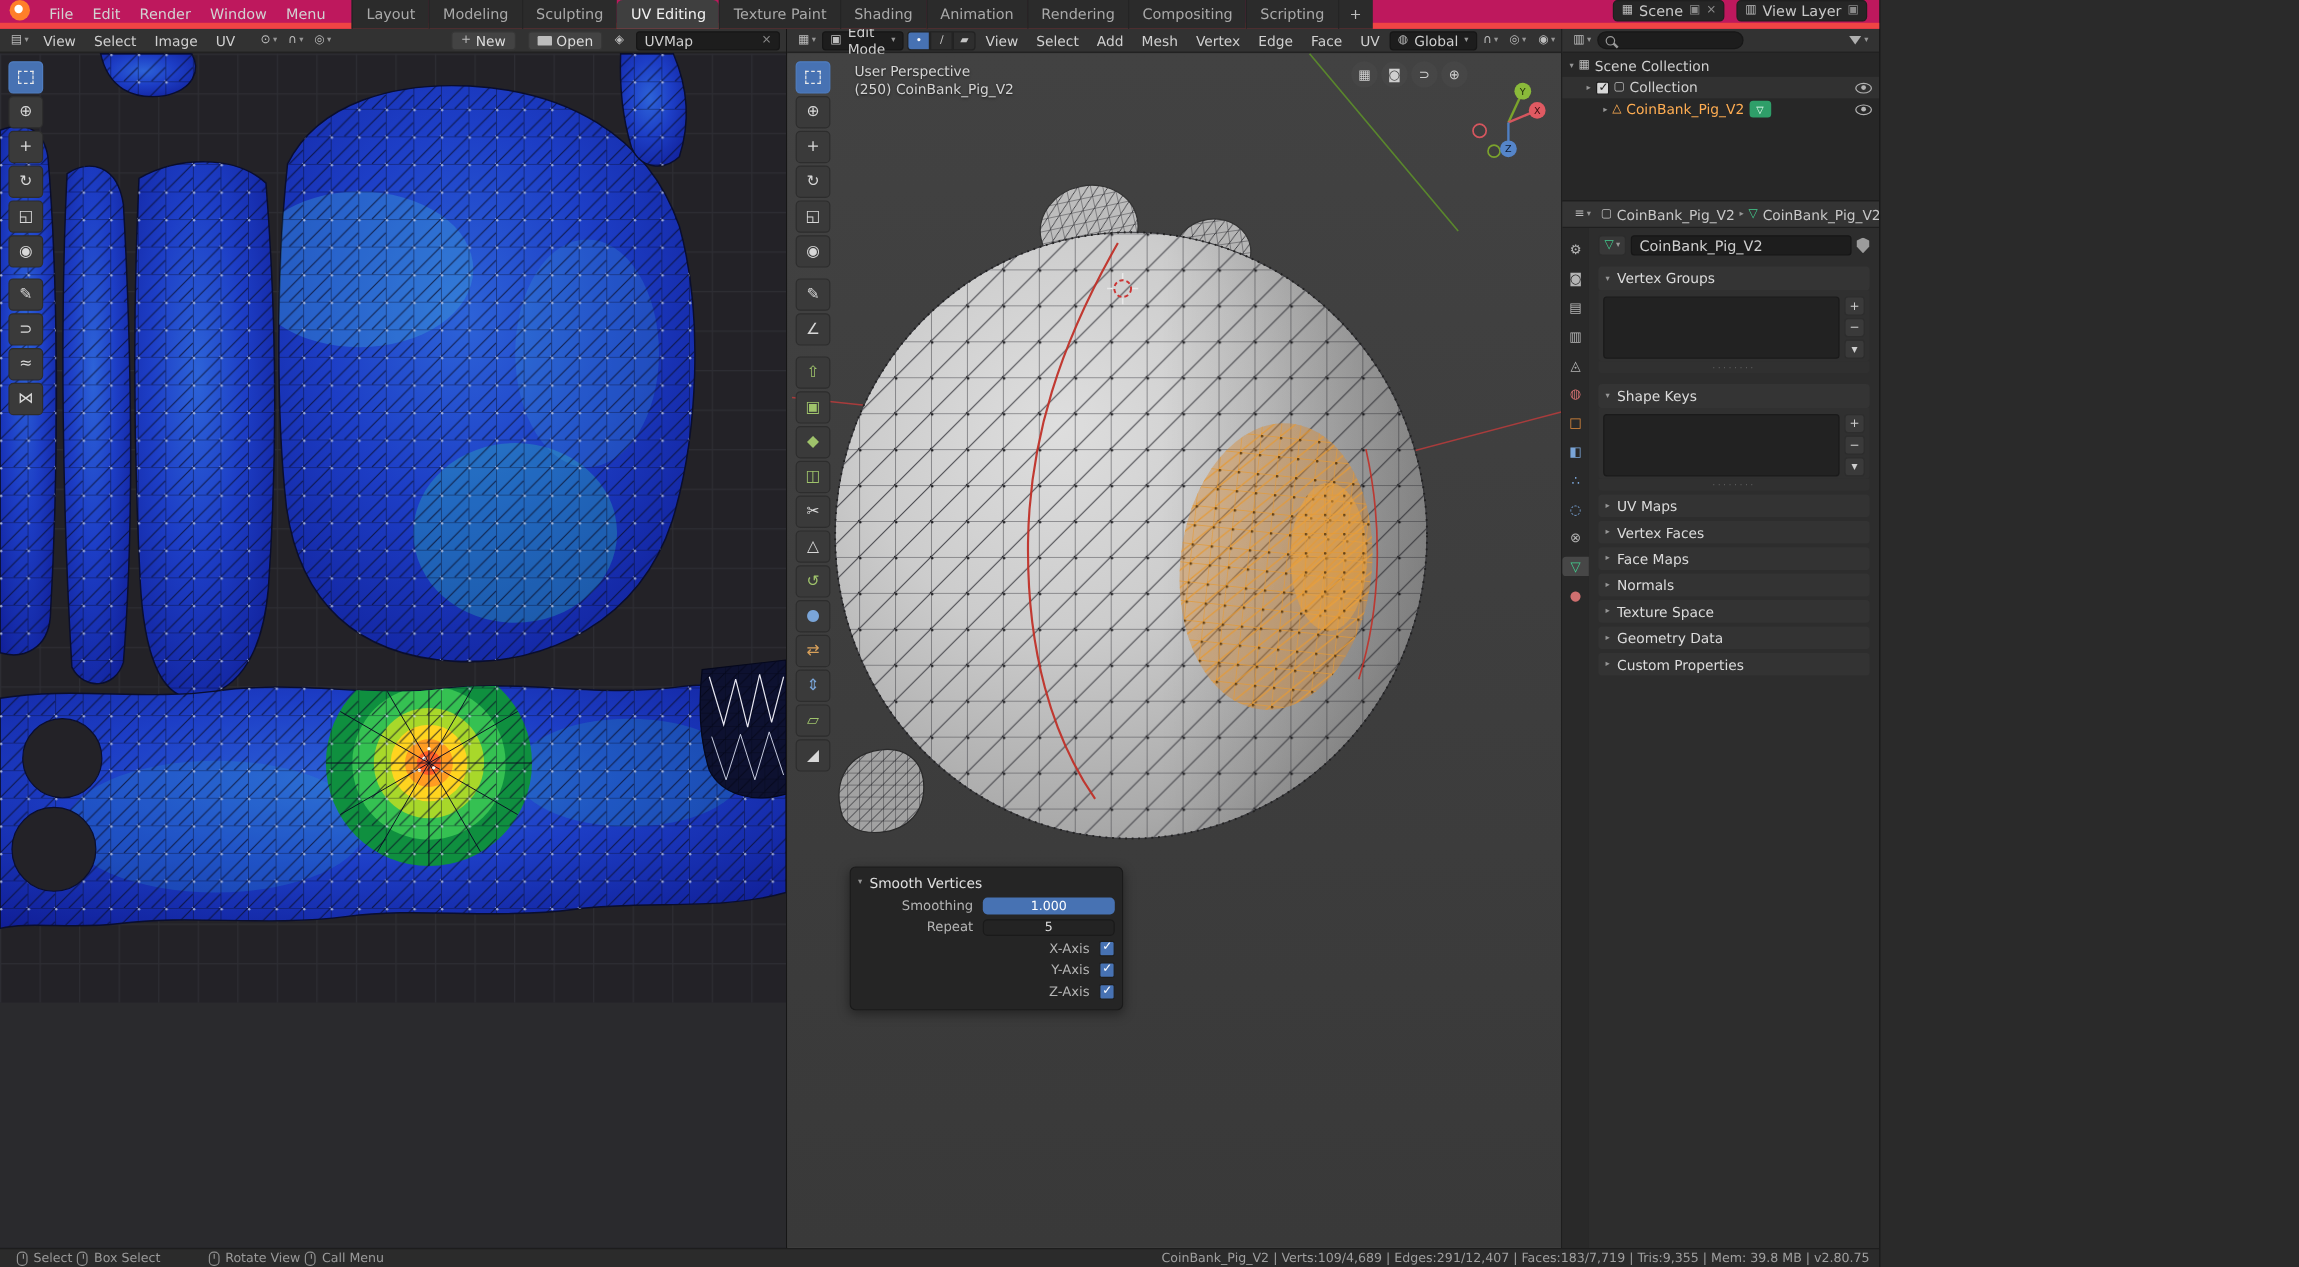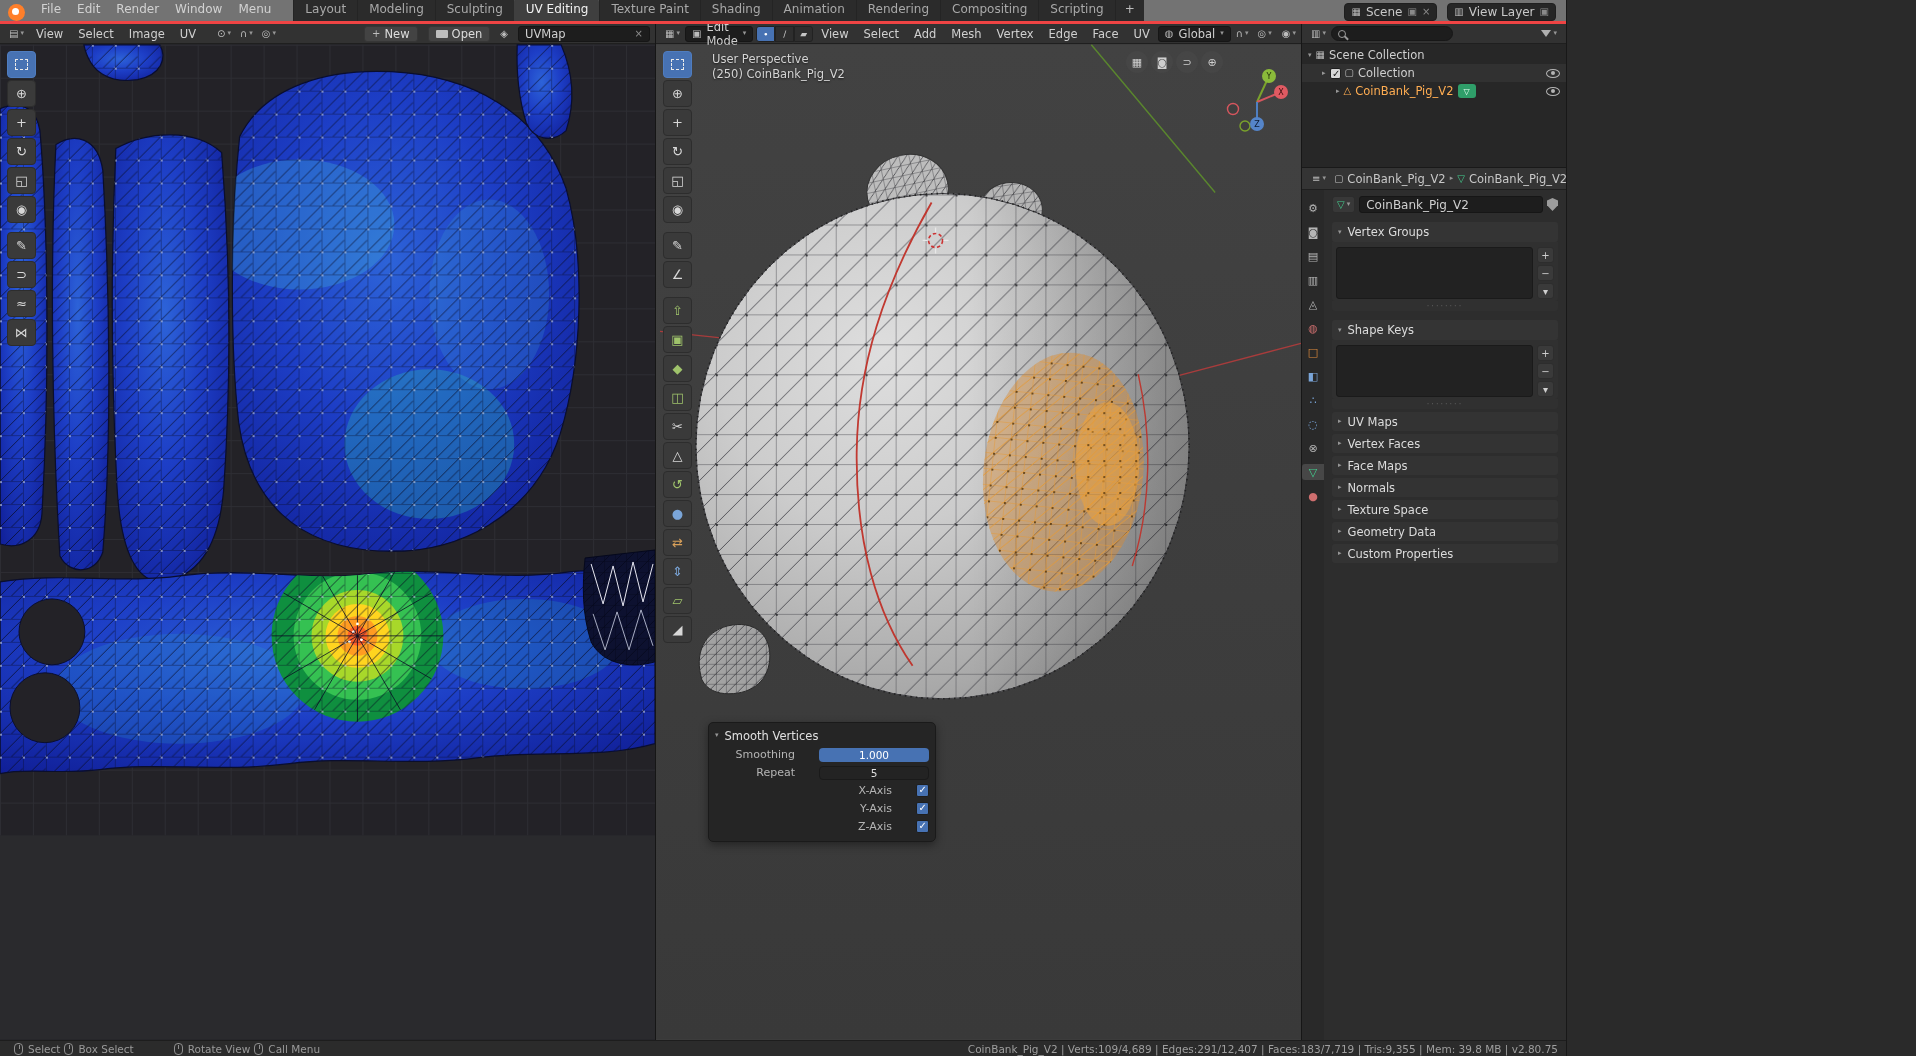--- a/index.html
+++ b/index.html
@@ -1,22 +1,22 @@
 <!DOCTYPE html>
 <html><head>
 <meta charset="utf-8">
 <style>
   *{margin:0;padding:0;box-sizing:border-box;user-select:none}
   html,body{width:1916px;height:1056px;overflow:hidden;background:#2b2b2b;
     font-family:"DejaVu Sans","Liberation Sans",sans-serif;font-size:12px;color:#c8c8c8}
   .app{position:absolute;left:0;top:0;width:1916px;height:1056px;background:#1d1d1d}
 
   
-  .topbar{position:absolute;left:0;top:0;width:1566px;height:24px;background:#737373;
-    border-bottom:3px solid #ef4444;display:flex;align-items:flex-end;z-index:20}
+  .topbar{position:absolute;left:0;top:0;width:1566px;height:24px;background:#be185d;
+    border-bottom:5px solid #ef4444;display:flex;align-items:flex-start;z-index:20}
   .blender-logo{width:17px;height:17px;border-radius:50%;background:#ff7f2a;margin:0 8px 0 8px;position:relative}
   .blender-logo::after{content:"";position:absolute;left:4px;top:4px;width:7px;height:7px;border-radius:50%;background:#fff}
   .menu{padding:0 8px;height:24px;display:flex;align-items:center;color:#d2d2d2}
   .tabs{display:flex;height:24px;margin-left:14px;align-items:flex-end}
   .tab{padding:0 11px;height:24px;line-height:24px;color:#a9a9a9;border-left:1px solid #242424;background:#2b2b2b;white-space:nowrap}
   .tab.active{background:#3f3f3f;color:#f2f2f2;border-radius:5px 5px 0 0;border-left-color:#3f3f3f}
   .tab.add{color:#bdbdbd;padding:0 9px}
   .tb-right{margin-left:auto;display:flex;gap:10px;margin-right:10px}
   .chip{background:#262626;border:1px solid #1f1f1f;border-radius:4px;height:18px;display:flex;align-items:center;gap:5px;padding:0 6px;white-space:nowrap}
   .gi{font-size:10px;color:#bdbdbd;line-height:1}
@@ -58,21 +58,21 @@
   .sm-btn.active{background:#4772b3;color:#fff}
   .nav-btns{position:absolute;top:27px;right:78px;display:flex;gap:3px;z-index:6}
   .nav-btn{width:22px;height:22px;border-radius:50%;background:rgba(70,70,70,.85);display:flex;align-items:center;justify-content:center;color:#cfcfcf;font-size:11px}
   .nav-gizmo{position:absolute;top:38px;right:8px;width:70px;height:70px;z-index:6}
 
   
   .smooth-panel{position:absolute;left:52px;top:698px;width:228px;background:rgba(36,36,36,.97);
     border:1px solid #1a1a1a;border-radius:5px;padding:3px 6px 6px 6px;z-index:7;box-shadow:0 3px 10px rgba(0,0,0,.4)}
   .sp-title{display:flex;align-items:center;gap:6px;height:19px;color:#e0e0e0;font-size:11.5px}
   .sp-row{display:flex;align-items:center;height:17px;margin-top:1px}
-  .sp-label{flex:1;text-align:right;padding-right:24px;color:#b4b4b4;font-size:11px}
+  .sp-label{flex:1;text-align:right;padding-right:8px;color:#b4b4b4;font-size:11px}
   .sp-slider{width:110px;height:14px;background:#4772b3;border-radius:4px;display:flex;align-items:center;justify-content:center;color:#fff;font-size:10.5px}
   .sp-field{width:110px;height:14px;background:#232323;border:1px solid #1a1a1a;border-radius:4px;display:flex;align-items:center;justify-content:center;color:#dedede;font-size:10.5px}
   .cb{width:13px;height:13px;border-radius:2px;background:#545454;border:1px solid #1e1e1e;position:relative}
   .cb.checked{background:#4772b3}
   .cb.checked::after{content:"✓";position:absolute;left:1.5px;top:-1px;color:#fff;font-size:10px}
   .cb.light.checked{background:#d8d8d8}
   .cb.light.checked::after{color:#1d1d1d}
 
   
   .right-col{position:absolute;left:1302px;top:24px;width:264px;height:1016px;background:#2d2d2d}
@@ -191,21 +191,21 @@
         <span>New</span>
       </div>
       <span class="hgap"></span>
       <div class="btn">
         <span class="folder" style="position:relative;width:12px;height:8px;background:#bdbdbd;border-radius:1px;display:inline-block"></span>
         <span>Open</span>
       </div>
       <span class="hgap"></span>
       <span class="gi">◈</span>
       <span class="hgap"></span>
-      <div class="field" style="width:132px">
+      <div class="field" style="width:120px">
         <span style="flex:1">UVMap</span>
         <span class="gi dim">×</span>
       </div>
     </div>
 
     <div class="canvas">
       <svg viewBox="0 0 656 996">
         <defs>
           <pattern id="g2d" width="33" height="33" patternUnits="userSpaceOnUse">
             <path d="M33 .5H0M.5 33V0" stroke="#2d2d33" fill="none"></path>

